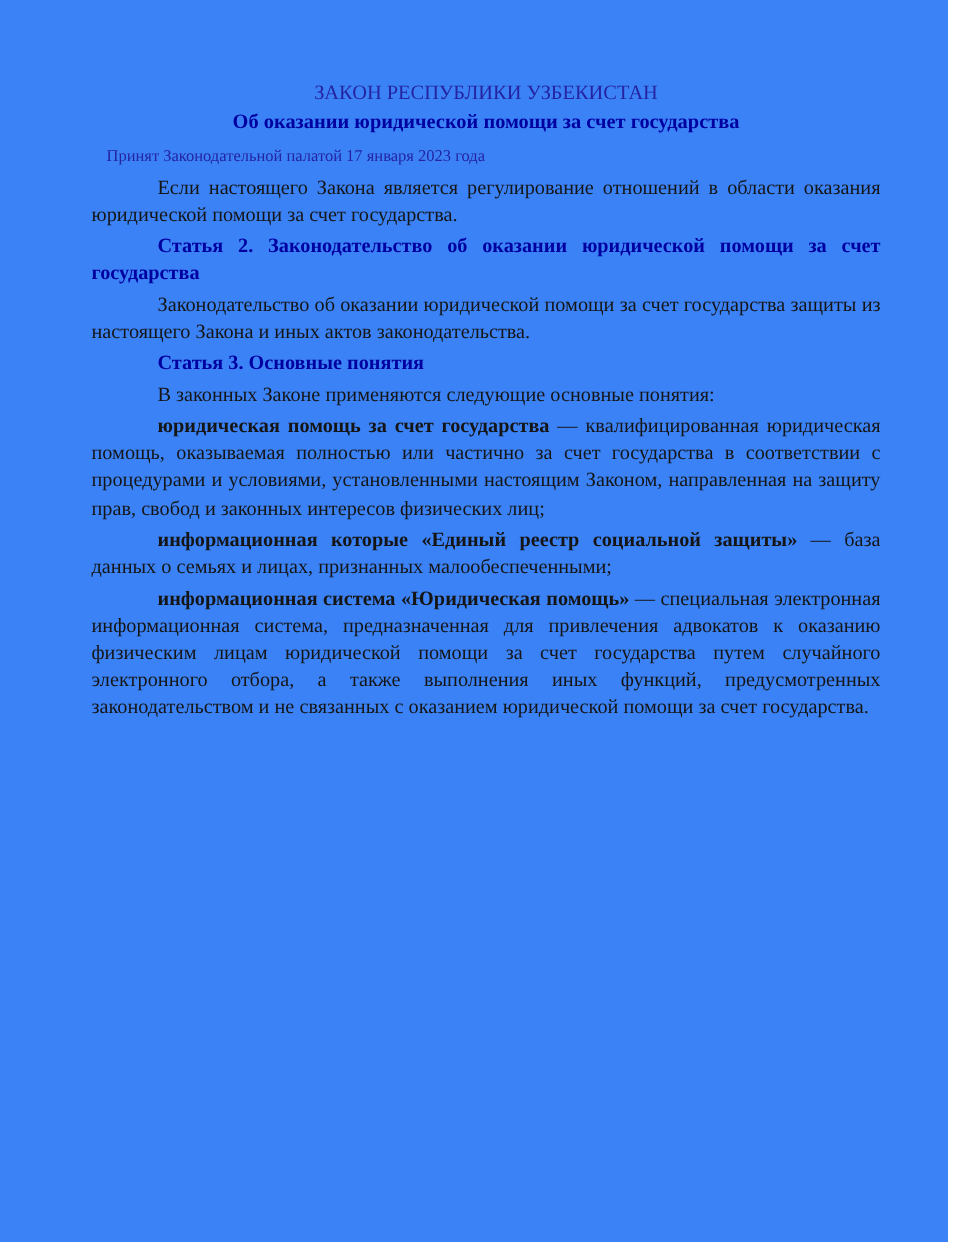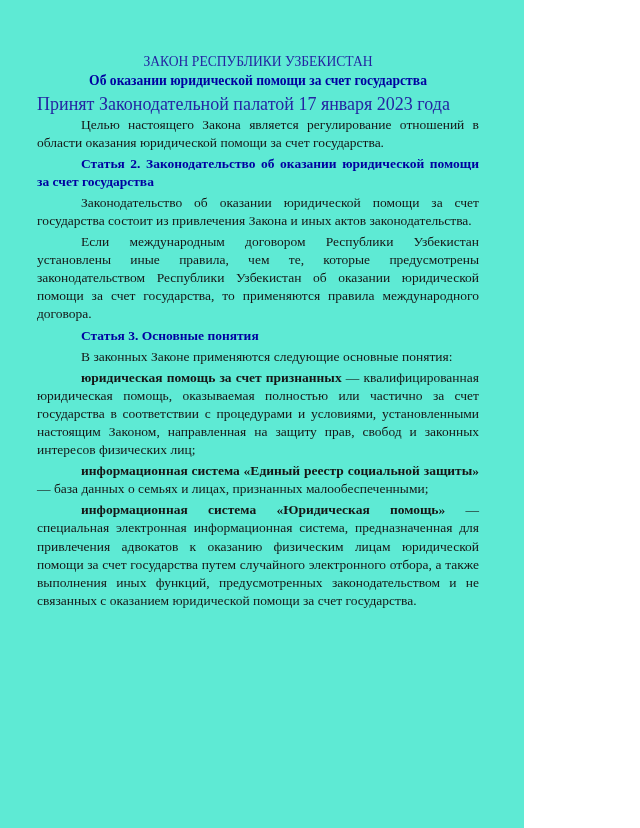--- a/index.html
+++ b/index.html
@@ -9,44 +9,45 @@
   }
   body {
     width: 640px;
     height: 828px;
     overflow: hidden;
     font-family: "Liberation Serif", "DejaVu Serif", serif;
     color: #151515;
   }
   .page {
     box-sizing: border-box;
-    width: 524px;
+    width: 632px;
     height: 828px;
-    padding: 52px 45px 0 37px;
-    background: #5eead4;
+    padding: 52px 45px 0 61px;
+    background: #3b82f6;
   }
   .center { text-align: center; }
   .title-plain {
     color: #2424A2;
     font-size: 13.6px;
     line-height: 19px;
     font-weight: normal;
   }
   .title-bold {
     color: #0000A0;
     font-size: 13.6px;
     line-height: 19px;
     font-weight: bold;
     text-align: center;
   }
   .meta-block {
     margin-top: 6px;
     color: #2424A2;
-    font-size: 18px;
+    font-size: 11px;
     line-height: 16.5px;
+    margin-left: 10px;
   }
   .chapter {
     margin-top: 5px;
     color: #0000A0;
     font-size: 13.5px;
     line-height: 18.1px;
     font-weight: bold;
   }
   .article-heading {
     margin: 3px 0 0 0;
@@ -75,34 +76,33 @@
   <div class="center title-plain">ЗАКОН РЕСПУБЛИКИ УЗБЕКИСТАН</div>
 
   <div class="center title-bold">Об оказании юридической помощи за счет государства</div>
 
   <div class="meta-block">
     <div>Принят Законодательной палатой 17 января 2023 года</div>
   </div>
 
 
 
-  <p class="body-p">Целью настоящего Закона является регулирование отношений в области оказания юридической помощи за счет государства.</p>
+  <p class="body-p">Если настоящего Закона является регулирование отношений в области оказания юридической помощи за счет государства.</p>
 
   <div class="article-heading">Статья 2. Законодательство об оказании юридической помощи за счет государства</div>
 
-  <p class="body-p">Законодательство об оказании юридической помощи за счет государства состоит из привлечения Закона и иных актов законодательства.</p>
+  <p class="body-p">Законодательство об оказании юридической помощи за счет государства защиты из настоящего Закона и иных актов законодательства.</p>
 
-  <p class="body-p">Если международным договором Республики Узбекистан установлены иные правила, чем те, которые предусмотрены законодательством Республики Узбекистан об оказании юридической помощи за счет государства, то применяются правила международного договора.</p>
 
   <div class="article-heading">Статья 3. Основные понятия</div>
 
   <p class="body-p">В законных Законе применяются следующие основные понятия:</p>
 
-  <p class="body-p"><b>юридическая помощь за счет признанных</b><span> — квалифицированная юридическая помощь, оказываемая полностью или частично за счет государства в соответствии с процедурами и условиями, установленными настоящим Законом, направленная на защиту прав, свобод и законных интересов физических лиц;</span></p>
+  <p class="body-p"><b>юридическая помощь за счет государства</b><span> — квалифицированная юридическая помощь, оказываемая полностью или частично за счет государства в соответствии с процедурами и условиями, установленными настоящим Законом, направленная на защиту прав, свобод и законных интересов физических лиц;</span></p>
 
 
-  <p class="body-p"><b>информационная система «Единый реестр социальной защиты»</b><span> — база данных о семьях и лицах, признанных малообеспеченными;</span></p>
+  <p class="body-p"><b>информационная которые «Единый реестр социальной защиты»</b><span> — база данных о семьях и лицах, признанных малообеспеченными;</span></p>
 
 
   <p class="body-p"><b>информационная система «Юридическая помощь»</b><span> — специальная электронная информационная система, предназначенная для привлечения адвокатов к оказанию физическим лицам юридической помощи за счет государства путем случайного электронного отбора, а также выполнения иных функций, предусмотренных законодательством и не связанных с оказанием юридической помощи за счет государства.</span></p>
 
 
 </div>
 
 </body></html>

